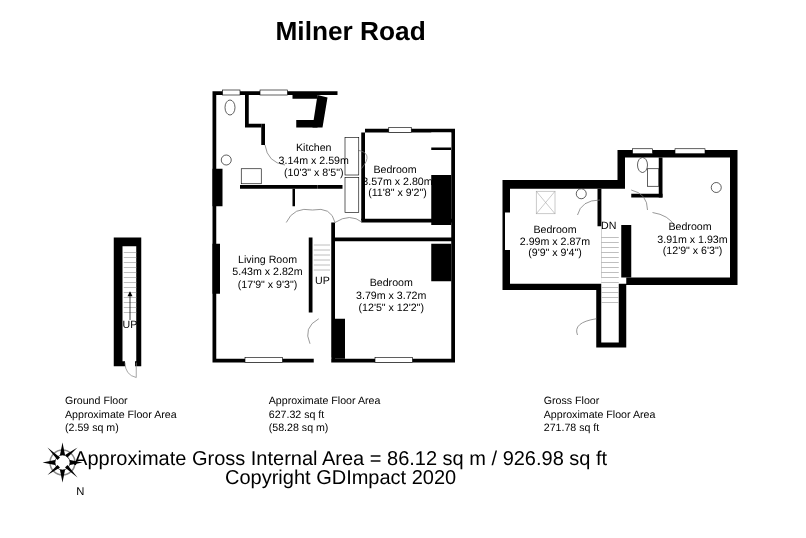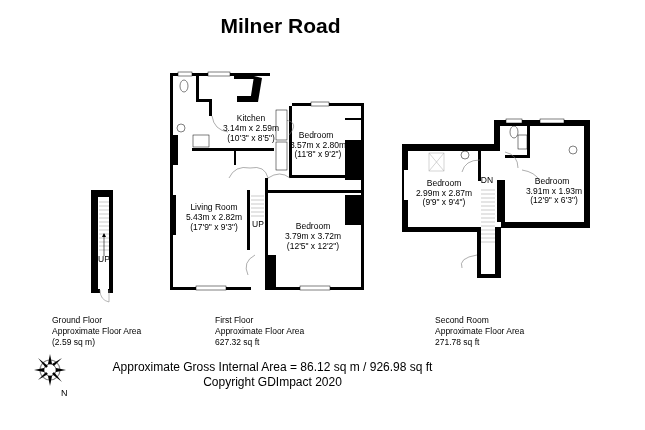--- a/index.html
+++ b/index.html
@@ -1,21 +1,21 @@
 <!DOCTYPE html>
 <html><head>
 <meta charset="utf-8">
 <style>
   html, body { margin:0; padding:0; background:#ffffff; }
   body { width:645px; height:430px; position:relative; overflow:hidden; font-family:"Liberation Sans", sans-serif; color:#000; }
   .title { position:absolute; left:0; width:561px; top:14px; text-align:center; font-weight:bold; font-size:21px; }
   svg.plan { position:absolute; left:0; top:0; }
   .lbl { font-family:"Liberation Sans", sans-serif; font-size:8.5px; fill:#000; text-anchor:middle; }
   .caption { position:absolute; text-align:left; font-size:8.5px; line-height:11px; }
-  .footer { position:absolute; left:0; width:545px; top:360px; text-align:center; font-size:12px; line-height:15px; }
+  .footer { position:absolute; left:0; width:545px; top:360px; text-align:center; font-size:16px; line-height:15px; }
   .compass { position:absolute; left:34px; top:350px; }
 </style>
 </head>
 <body>
 
 <div class="title">Milner Road</div>
 
 <svg class="plan" width="645" height="430" viewBox="0 0 645 430">
 
   <g>
@@ -172,26 +172,26 @@
     <text class="lbl" x="554" y="203">(12'9" x 6'3")</text>
   </g>
 </svg>
 
 <div class="caption" style="left:52px; top:315px; width:110px;">
   <div>Ground Floor</div>
   <div>Approximate Floor Area</div>
   <div>(2.59 sq m)</div>
 </div>
 <div class="caption" style="left:215px; top:315px; width:120px;">
-  <div>First Floor</div>
   <div>Approximate Floor Area</div>
   <div>627.32 sq ft</div>
+  <div>(58.28 sq m)</div>
 </div>
 <div class="caption" style="left:435px; top:315px; width:120px;">
-  <div>Second Room</div>
+  <div>Gross Floor</div>
   <div>Approximate Floor Area</div>
   <div>271.78 sq ft</div>
 </div>
 
 <div class="compass">
   <svg width="40" height="50" viewBox="0 0 40 50">
     <circle cx="16" cy="20" r="10" fill="none" stroke="#888" stroke-width="1.2"></circle>
     <circle cx="16" cy="20" r="6" fill="#fff" stroke="#000" stroke-width="0.6"></circle>
     <path d="M4,8 L14,16 L12,18 Z" fill="#000"></path>
     <path d="M28,32 L18,24 L20,22 Z" fill="#000"></path>

